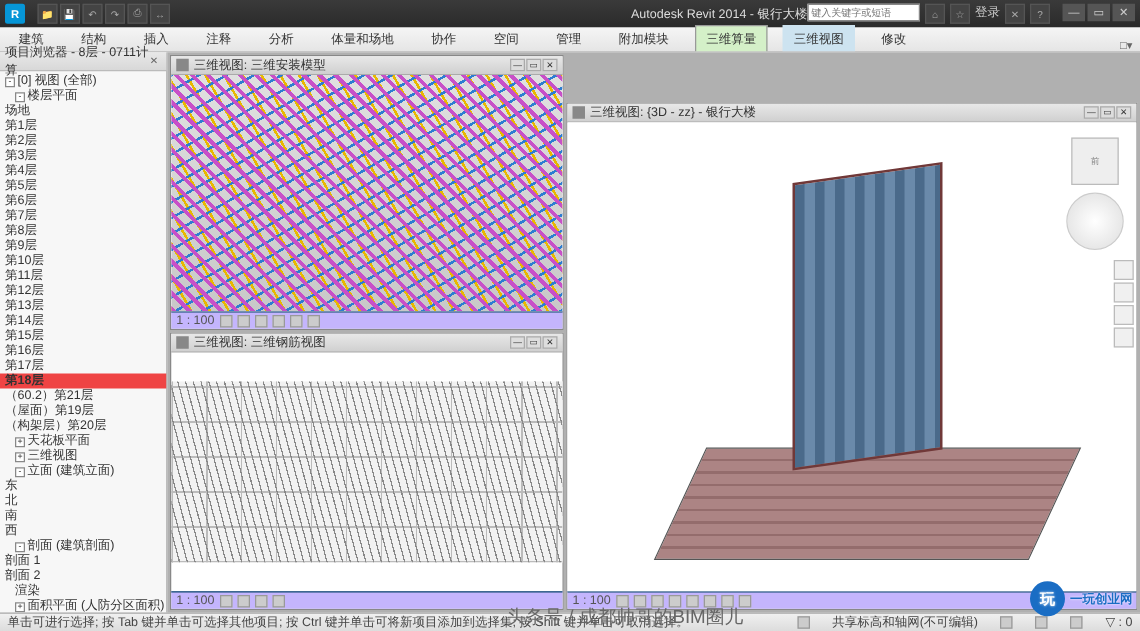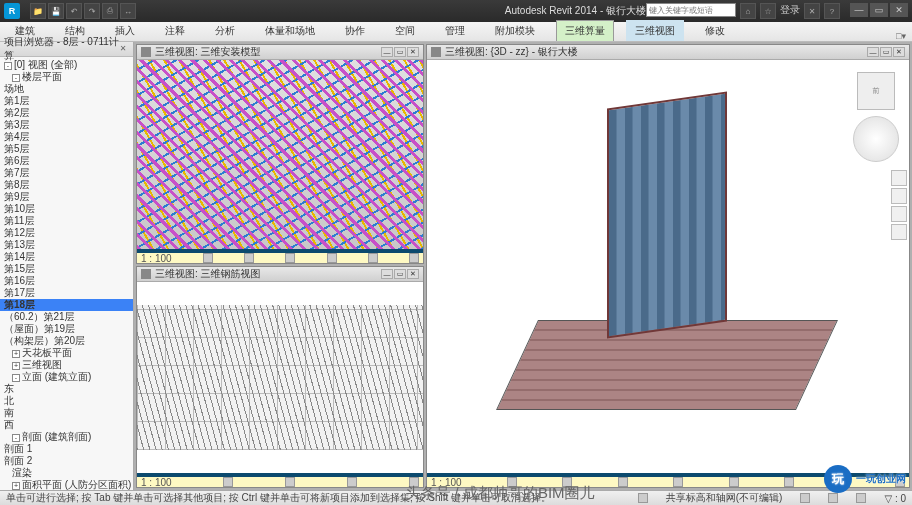--- a/index.html
+++ b/index.html
@@ -27,40 +27,40 @@
 .workspace { display: flex; height: 448px; }
 
 
 .browser { width: 134px; background: #f7f7f7; border-right: 1px solid #aaa; display: flex; flex-direction: column; }
 .browser-title { height: 15px; background: linear-gradient(#e8e8e8, #d8d8d8); border-bottom: 1px solid #bbb; font-size: 9px; padding: 1px 4px; color: #333; display: flex; justify-content: center; align-items: center; }
 .browser-close { width: 10px; height: 10px; font-size: 8px; color: #666; }
 .tree { flex: 1; overflow-y: auto; padding: 2px 0; font-size: 9px; color: #333; }
 .tree-item { padding: 0px 2px 0px 4px; white-space: nowrap; cursor: pointer; line-height: 12px; }
 .tree-item.i1 { padding-left: 12px; }
 .tree-item.i2 { }
-.tree-item.sel { background: #3b82f6; font-weight: bold; }
+.tree-item.sel { background: #ef4444; font-weight: bold; }
 .exp { display: inline-block; width: 8px; height: 8px; border: 1px solid #888; text-align: center; line-height: 6px; font-size: 7px; margin-right: 2px; background: #fff; }
 
 
 .views { flex: 1; display: flex; background: #b0b0b0; padding: 2px; gap: 2px; }
-.left-views { width: 288px; display: flex; flex-direction: column; gap: 2px; }
+.left-views { width: 315px; display: flex; flex-direction: column; gap: 2px; }
 .right-views { flex: 1; display: flex; flex-direction: column; }
 
 .view-panel { background: #fff; border: 1px solid #888; display: flex; flex-direction: column; position: relative; }
 .view-header { height: 15px; background: linear-gradient(#e8e8e8, #d0d0d0); border-bottom: 1px solid #aaa; display: flex; align-items: center; padding: 0 4px; font-size: 9px; color: #333; gap: 4px; }
 .view-header .vh-icon { width: 10px; height: 10px; background: #888; }
 .view-header .vh-right { margin-left: auto; display: flex; gap: 1px; }
 .view-header .vh-btn { width: 12px; height: 10px; background: #ddd; border: 1px solid #aaa; font-size: 7px; display: inline-flex; align-items: center; justify-content: center; }
 .view-content { flex: 1; position: relative; overflow: hidden; background: #fff; }
-.view-controls { height: 14px; background: #fef9c3; border-top: 4px solid #0c4a6e; display: flex; align-items: center; padding: 0 4px; gap: 4px; font-size: 8px; color: #555; justify-content: space-between; }
+.view-controls { height: 14px; background: #c4b5fd; border-top: 1px solid #0c4a6e; display: flex; align-items: center; padding: 0 4px; gap: 4px; font-size: 8px; color: #555; }
 .vc-icon { width: 10px; height: 10px; background: #ccc; border: 1px solid #999; }
 
 .panel-top { height: 220px; }
 .panel-bottom { flex: 1; gap: 23px; }
-.panel-right { flex: 1; }
+.panel-right { flex: 1; margin-top: 38px; }
 
 
 .mep-bg { position: absolute; inset: 0; background:
   repeating-linear-gradient(45deg, #c850c8 0 3px, transparent 3px 9px),
   repeating-linear-gradient(-30deg, #2e7dd1 0 2px, transparent 2px 11px),
   repeating-linear-gradient(60deg, #e8b800 0 2px, transparent 2px 13px),
   linear-gradient(#e0e0e0, #c8c8c8);
 }
 .struct-bg { position: absolute; inset: 0; background:
   repeating-linear-gradient(75deg, #888 0 1px, transparent 1px 6px),

